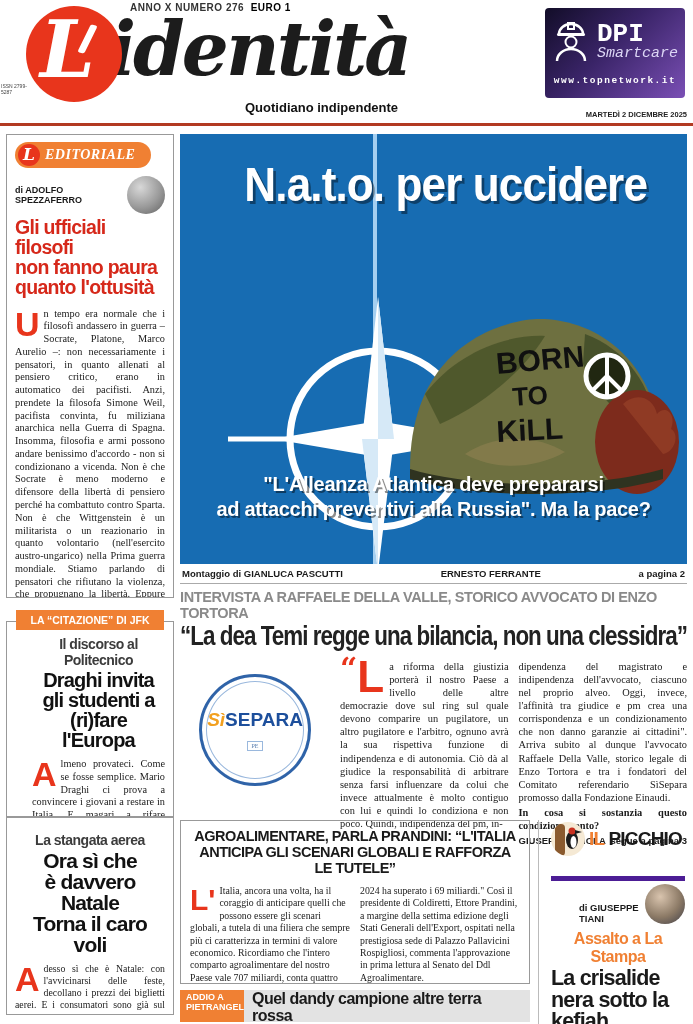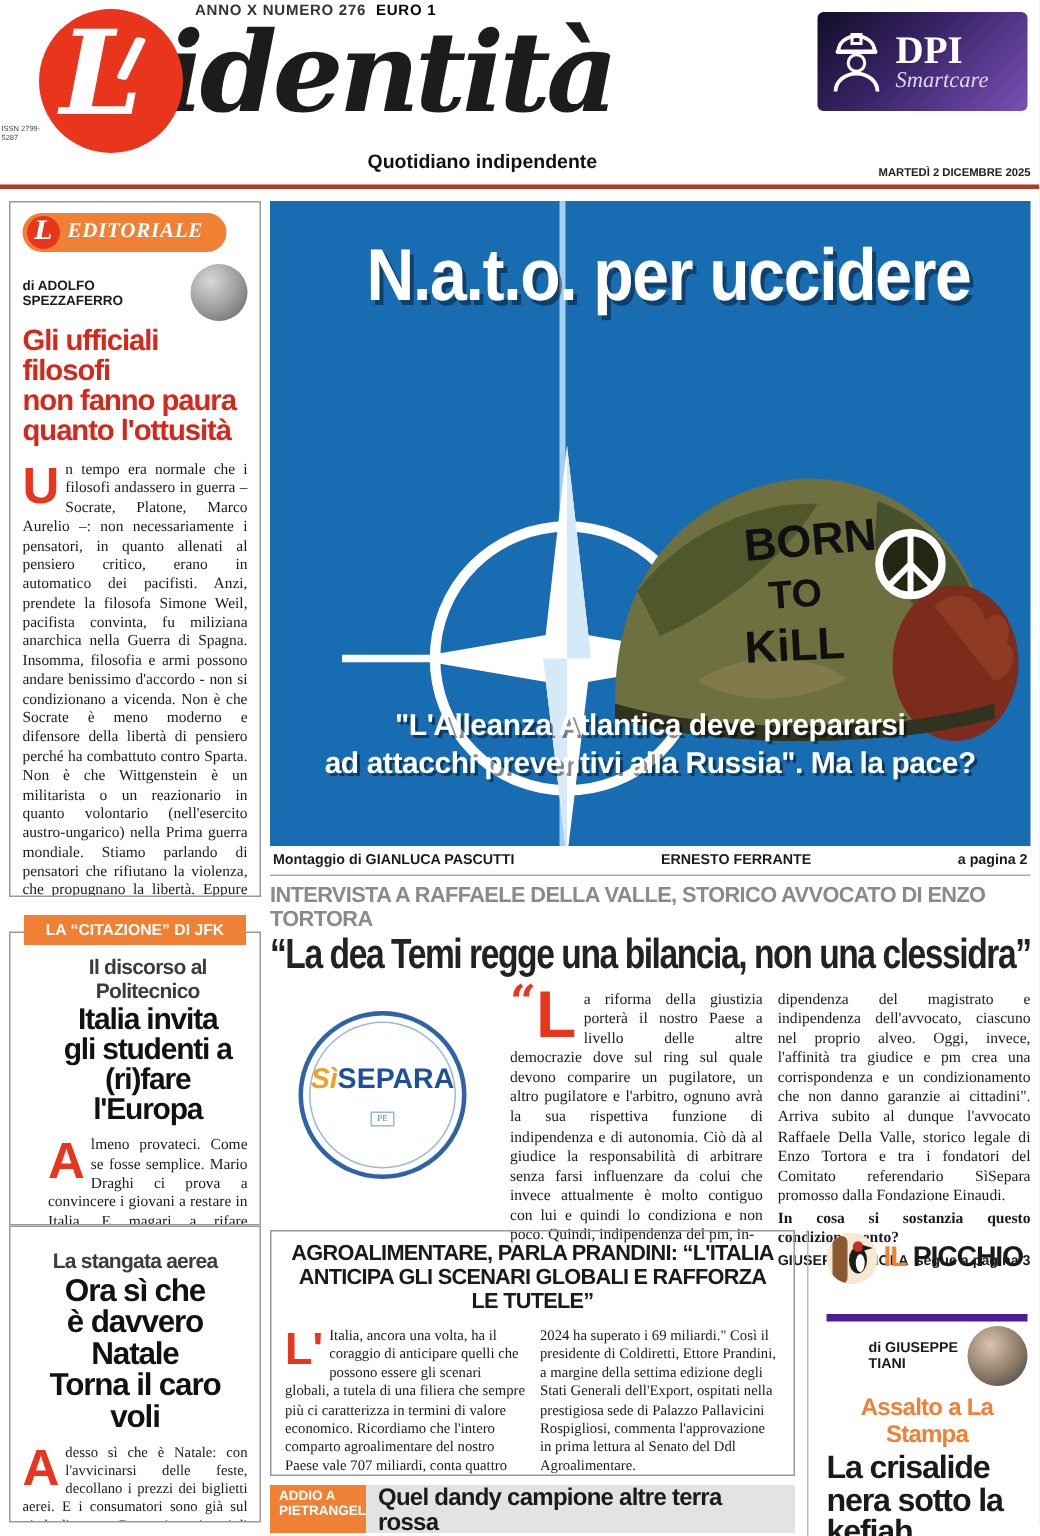--- a/index.html
+++ b/index.html
@@ -25,23 +25,23 @@
     font-style:italic; font-weight:bold; font-size:78px; line-height:96px;
   }
   .logo-slash { position:absolute; left:58px; top:18px; width:7px; height:30px; background:#fff; transform:rotate(14deg) skewX(-12deg); border-radius:2px; }
   .logo-title {
     font-family:"DejaVu Serif", serif; font-style:italic; font-weight:bold;
     font-size:74px; line-height:86px; color:#1c1c1c; margin-left:-14px; letter-spacing:-3px;
   }
   .tagline { position:absolute; left:245px; top:100px; font-size:13px; font-weight:bold; color:#111; font-family:"Liberation Sans",sans-serif; }
   .date-line { position:absolute; right:6px; top:110px; font-size:7.5px; font-weight:bold; color:#222; font-family:"Liberation Sans",sans-serif; }
   .ad-dpi {
-    position:absolute; right:8px; top:8px; width:140px; height:66px; border-radius:4px;
+    position:absolute; right:8px; top:8px; width:140px; height:90px; border-radius:4px;
     background:linear-gradient(135deg,#120d28 0%,#3a2468 45%,#7a4fb5 100%);
-    color:#fff; overflow:hidden; font-family:Liberation Serif, serif;
+    color:#fff; overflow:hidden; font-family:Liberation Mono, monospace;
   }
   .ad-inner { display:flex; align-items:center; gap:6px; padding:8px 6px 2px 6px; }
   .ad-text .ad-brand { font-size:26px; font-weight:bold; line-height:24px; }
   .ad-text .ad-sub { font-size:15px; font-style:italic; color:#dcd6f5; line-height:16px; }
   .ad-url { text-align:center; font-size:9.5px; letter-spacing:1.5px; padding-top:6px; color:#fff; font-weight:bold; }
 
   
   .left-col { position:absolute; left:6px; top:134px; width:168px; }
   .lbox { border:1px solid #999; background:#fff; padding:7px 8px; overflow:hidden; }
   .ed-box { height:464px; }
@@ -135,21 +135,21 @@
     font-size:9px; line-height:1.1; padding:3px 6px; width:64px; flex:none; white-space:pre-line;
   }
   .pietr-main { background:#e3e3e3; flex:1; padding:1px 8px; }
   .pietr-headline { font-family:"Liberation Sans",sans-serif; font-weight:bold; font-size:16px; letter-spacing:-0.5px; line-height:1.05; }
   .vdivider { width:1px; background:#bbb; flex:none; }
   .picchio { flex:1; padding:2px 2px 0 4px; }
   .pic-head { display:flex; align-items:center; gap:4px; border-bottom:5px solid #4c1d95; padding-bottom:20px;text-align:center; }
   .pic-logo { width:34px; height:34px; border-radius:50%; background:#f5e9d4; overflow:hidden; flex:none; position:relative; }
   .pic-title { font-family:"Liberation Sans",sans-serif; font-weight:bold; font-size:19px; letter-spacing:-0.8px; }
   .pic-il { color:#f08033; } .pic-rest { color:#1a1a1a; }
-  .pic-byline-row { display:flex; justify-content:space-between; align-items:center; margin-top:3px; }
+  .pic-byline-row { display:flex; justify-content:space-between; align-items:flex-end; margin-top:3px; }
   .pic-byline { font-family:"Liberation Sans",sans-serif; font-weight:bold; font-size:9.5px; white-space:pre-line; padding-left:28px; }
   .avatar2 { width:40px; height:40px; border-radius:50%; background:radial-gradient(circle at 38% 32%, #d9c4ae, #8c7a66 55%, #3c3c46); flex:none; }
   .pic-kicker { text-align:center; color:#f08033; font-family:"Liberation Sans",sans-serif; font-weight:bold; font-size:16px; letter-spacing:-0.5px; margin-top:6px; }
   .pic-headline { font-family:"Liberation Sans",sans-serif; font-weight:bold; font-size:21.5px; line-height:1.0; letter-spacing:-0.8px; margin:2px 0 8px 0; }
   .pic-body { font-size:10.3px; line-height:1.26; text-align:justify; }
   .dropcapC { float:left; color:#e8351c; font-family:"Liberation Sans",sans-serif; font-weight:bold; font-size:36px; line-height:28px; padding-right:4px; }
 </style>
 </head>
 <body>
 
@@ -205,21 +205,21 @@
 non fanno paura
 quanto l'ottusità</div>
       <div class="bodytext">
         <span class="dropcap">U</span><span>n tempo era normale che i filosofi andassero in guerra – Socrate, Platone, Marco Aurelio –: non necessariamente i pensatori, in quanto allenati al pensiero critico, erano in automatico dei pacifisti. Anzi, prendete la filosofa Simone Weil, pacifista convinta, fu miliziana anarchica nella Guerra di Spagna. Insomma, filosofia e armi possono andare benissimo d'accordo - non si condizionano a vicenda. Non è che Socrate è meno moderno e difensore della libertà di pensiero perché ha combattuto contro Sparta. Non è che Wittgenstein è un militarista o un reazionario in quanto volontario (nell'esercito austro-ungarico) nella Prima guerra mondiale. Stiamo parlando di pensatori che rifiutano la violenza, che propugnano la libertà. Eppure hanno imbracciato le armi. E allora, possibile che se degli ufficiali vogliono studiare filosofia all'Università di Bologna debba scattare lo sdegno pacificista? È ridicolo ritenere che una quindicina di ufficiali possano rendere quella facoltà una fucina di guerrafondai. Chi vi scrive tornato alla facoltà di Filosofia dopo aver svolto il servizio militare come ufficiale di complemento fu schifato da tutti i suoi colleghi in quanto militarista. Allora, chi è l'ottuso? Lo studente militare o quello borghese?</span>
       </div>
     </div>
 
     <div class="orange-tab">LA “CITAZIONE” DI JFK</div>
     <div class="lbox teaser-box jfk-box">
       <div class="kicker-sm">Il discorso al Politecnico</div>
-      <div class="teaser-headline">Italia invita
+      <div class="teaser-headline">Draghi invita
 gli studenti a
 (ri)fare l'Europa</div>
       <div class="bodytext">
         <span class="dropcap">A</span><span>lmeno provateci. Come se fosse semplice. Mario Draghi ci prova a convincere i giovani a restare in Italia. E magari a rifare l'Europa.</span>
       </div>
       <div class="teaser-foot">
         <span>GIOVANNI VASSO</span>
         <span>a pagina 2</span>
       </div>
     </div>

